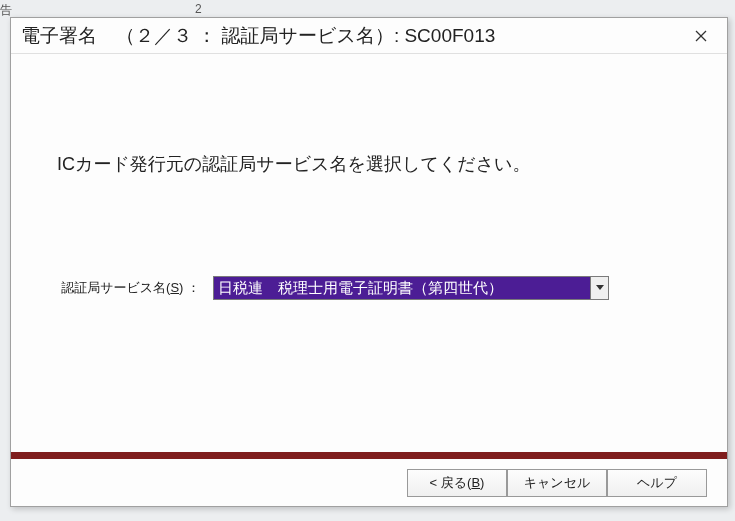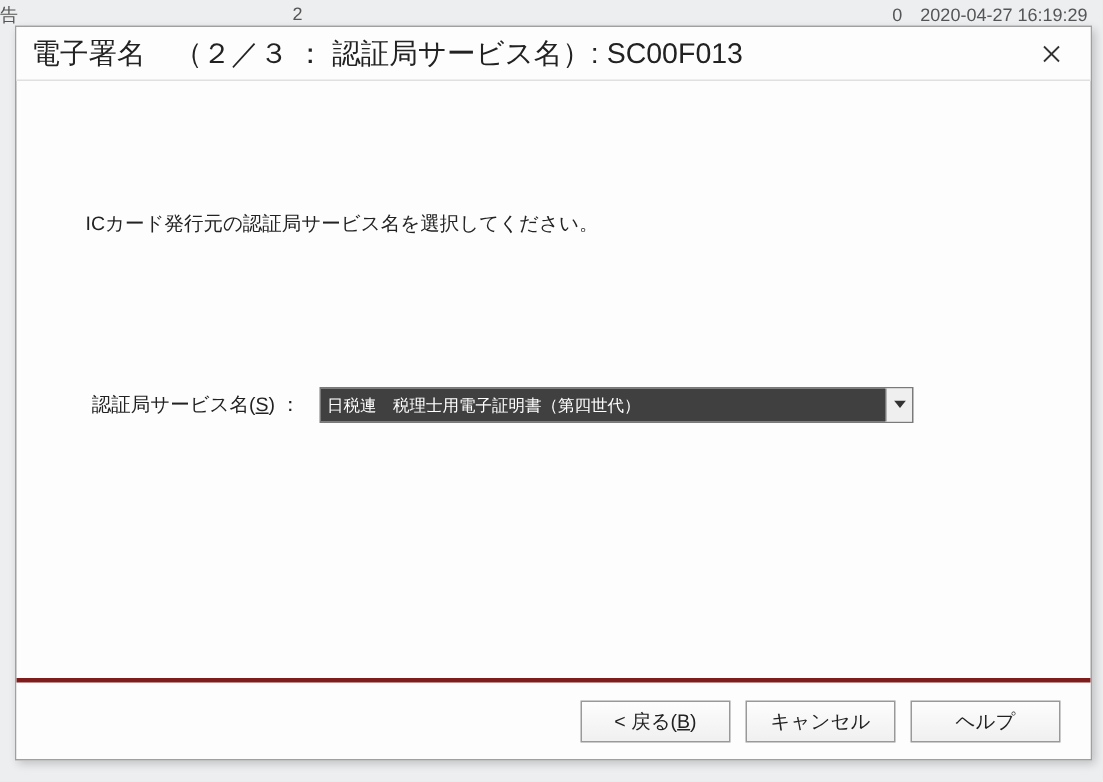--- a/index.html
+++ b/index.html
@@ -59,23 +59,23 @@
     color: #333;
     cursor: pointer;
   }
   .close-btn svg { width: 12px; height: 12px; }
   .content {
     padding: 38px 46px 0 46px;
     position: relative;
     height: 400px;
   }
   .instruction {
-    margin-top: 48px;
+    margin-top: 60px;
     margin-bottom: 100px;
-    font-size: 13px;
+    font-size: 18px;
     color: #222;
   }
   .field-row {
     display: flex;
     align-items: center;
     margin-top: 12px;
   }
   .field-label {
     width: 156px;
     text-align: right;
@@ -88,46 +88,46 @@
     flex: 0 0 auto;
     width: 396px;
     height: 24px;
     border: 1px solid #7a7a7a;
     display: flex;
     align-items: stretch;
     background: #fff;
   }
   .combo-value {
     flex: 1 1 auto;
-    background: #404040;
+    background: #4c1d95;
     color: #fff;
-    font-size: 11px;
+    font-size: 15px;
     padding: 1px 4px;
     display: flex;
     align-items: center;
     overflow: hidden;
     white-space: nowrap;
   }
   .combo-btn {
     width: 18px;
     background: #efefef;
     border-left: 1px solid #7a7a7a;
     display: flex; align-items: center; justify-content: center;
     cursor: pointer;
   }
   .combo-btn svg { width: 8px; height: 6px; }
   .button-row {
     position: absolute;
     left: 0; right: 0; bottom: 0;
     height: 54px;
-    border-top: 3px solid #7f1d1d;
+    border-top: 7px solid #7f1d1d;
     display: flex;
     justify-content: flex-end;
     align-items: center;
-    gap: 10px;
+    gap: 0;
     padding: 0 20px;
     background: #fdfdfd;
   }
   .btn {
     min-width: 100px;
     height: 28px;
     border: 1px solid #999;
     background: linear-gradient(#fdfdfd, #f0f0f0);
     font-size: 13px;
     color: #222;
@@ -137,21 +137,20 @@
   }
   .btn .mnemonic { text-decoration: underline; }
 </style>
 </head>
 <body>
 
 <div class="backdrop">
   <div class="bg-remnant">
     <span class="bg-left">告</span>
     <span class="bg-num">2</span>
-    <span class="bg-date">0　2020-04-27 16:19:29</span>
   </div>
 
   <div class="dialog">
     <div class="titlebar">
       <div class="title">電子署名　（２／３ ： 認証局サービス名）: SC00F013</div>
       <div class="close-btn">
         <svg viewBox="0 0 12 12">
             <line x1="1" y1="1" x2="11" y2="11" stroke="#333" stroke-width="1.2"></line>
             <line x1="11" y1="1" x2="1" y2="11" stroke="#333" stroke-width="1.2"></line>
           </svg>

